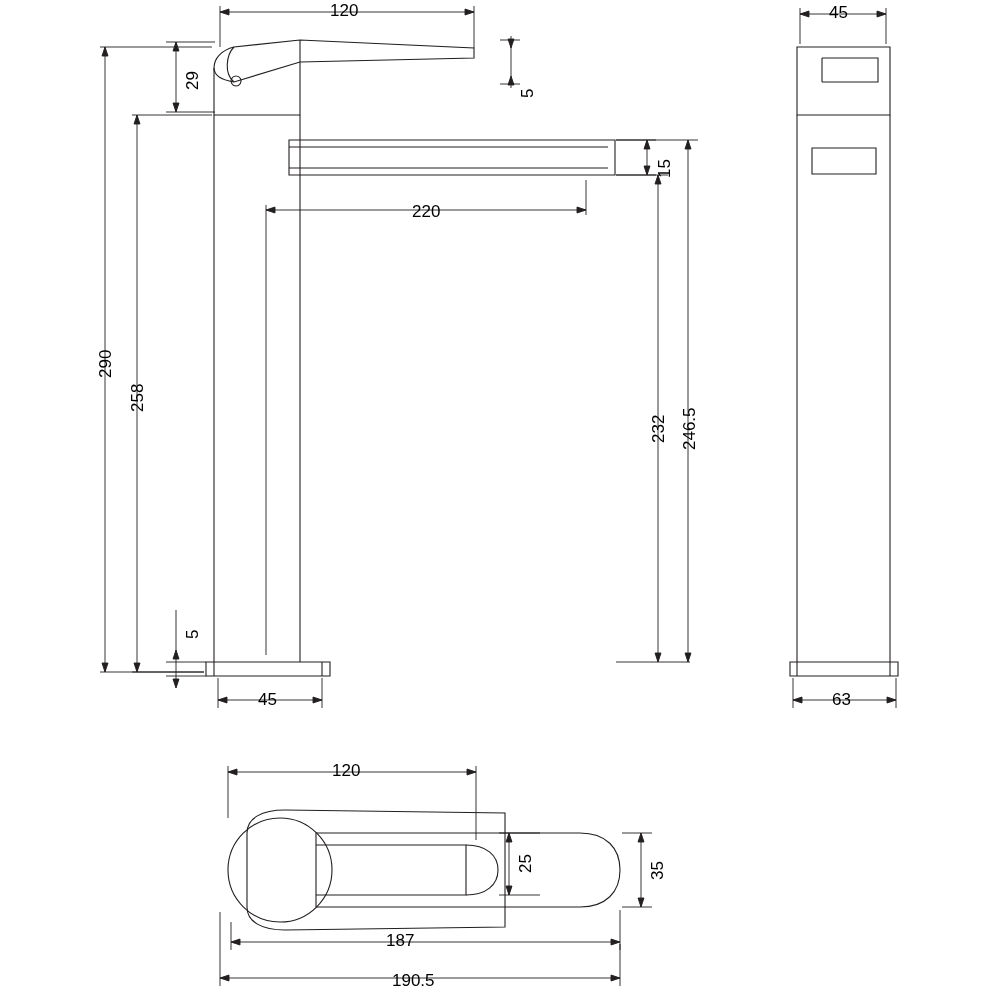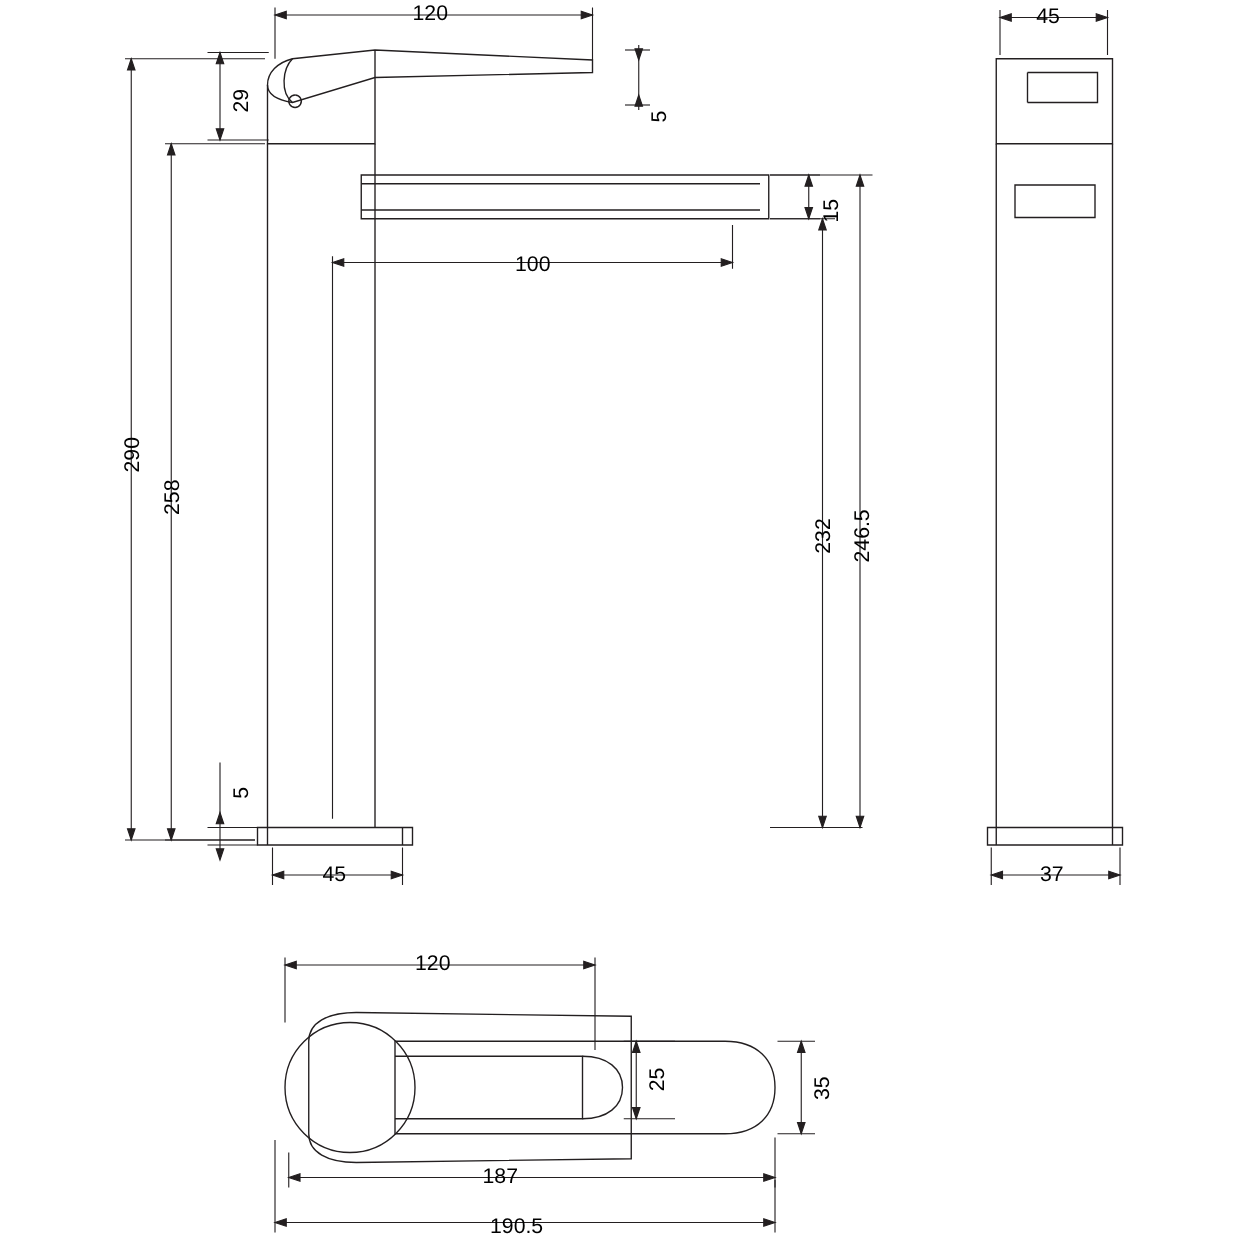--- a/index.html
+++ b/index.html
@@ -244,30 +244,30 @@
         <path d="M220 978 l9 -3 l0 6 Z" fill="#231f20"></path>
         <path d="M620 978 l-9 -3 l0 6 Z" fill="#231f20"></path>
       </g>
     </g>
   </svg>
 
   <div class="dim-label" style="left:330px; top:2px;">120</div>
   <div class="dim-label vert" style="left:184px; top:90px; transform:rotate(-90deg);">29</div>
   <div class="dim-label vert" style="left:519px; top:98px; transform:rotate(-90deg);">5</div>
   <div class="dim-label vert" style="left:656px; top:178px; transform:rotate(-90deg);">15</div>
-  <div class="dim-label" style="left:412px; top:203px;">100</div>
+  <div class="dim-label" style="left:412px; top:203px;">220</div>
   <div class="dim-label vert" style="left:97px; top:378px; transform:rotate(-90deg);">290</div>
   <div class="dim-label vert" style="left:129px; top:412px; transform:rotate(-90deg);">258</div>
   <div class="dim-label vert" style="left:650px; top:443px; transform:rotate(-90deg);">232</div>
   <div class="dim-label vert" style="left:681px; top:450px; transform:rotate(-90deg);">246.5</div>
   <div class="dim-label vert" style="left:184px; top:639px; transform:rotate(-90deg);">5</div>
   <div class="dim-label" style="left:258px; top:691px;">45</div>
 
   <div class="dim-label" style="left:829px; top:4px;">45</div>
-  <div class="dim-label" style="left:832px; top:691px;">37</div>
+  <div class="dim-label" style="left:832px; top:691px;">63</div>
 
   <div class="dim-label" style="left:332px; top:762px;">120</div>
   <div class="dim-label vert" style="left:517px; top:873px; transform:rotate(-90deg);">25</div>
   <div class="dim-label vert" style="left:649px; top:880px; transform:rotate(-90deg);">35</div>
   <div class="dim-label" style="left:386px; top:932px;">187</div>
   <div class="dim-label" style="left:392px; top:972px;">190.5</div>
 
 </div>
 
 </body></html>

